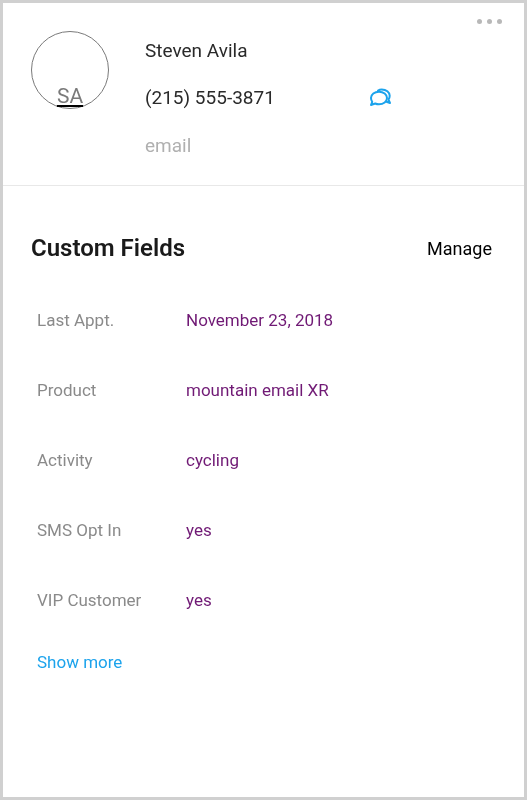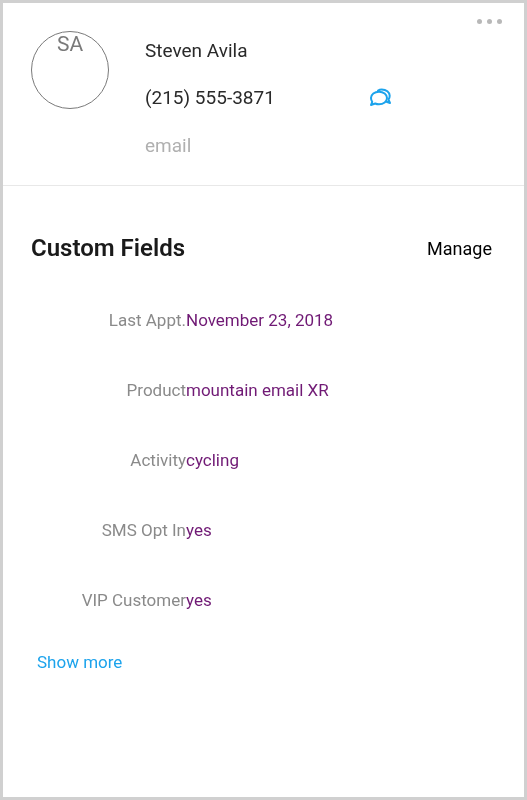--- a/index.html
+++ b/index.html
@@ -40,23 +40,24 @@
       height: 5px;
       border-radius: 50%;
       background: #b8b8b8;
     }
     .avatar {
       width: 78px;
       height: 78px;
       border-radius: 50%;
       border: 1.5px solid #7a7a7a;
       display: flex;
-      align-items: flex-start;
+      align-items: flex-end;
       justify-content: center;
       flex-shrink: 0;
+      text-decoration: underline;
     }
     .avatar-initials {
       font-size: 21px;
       color: #7a7a7a;
       font-weight: 400;
     }
     .contact-info {
       margin-left: 36px;
       display: flex;
       flex-direction: column;
@@ -104,21 +105,20 @@
     }
     .manage-link {
       font-size: 18px;
       color: #000000;
       cursor: pointer;
       font-weight: 400;
     }
     .field-row {
       display: flex;
       margin-bottom: 50px;
-      text-align: right;
     }
     .field-label {
       width: 155px;
       font-size: 17px;
       color: #8a8a8a;
       font-weight: 400;
       flex-shrink: 0;
       padding-left: 6px;
     }
     .field-value {

